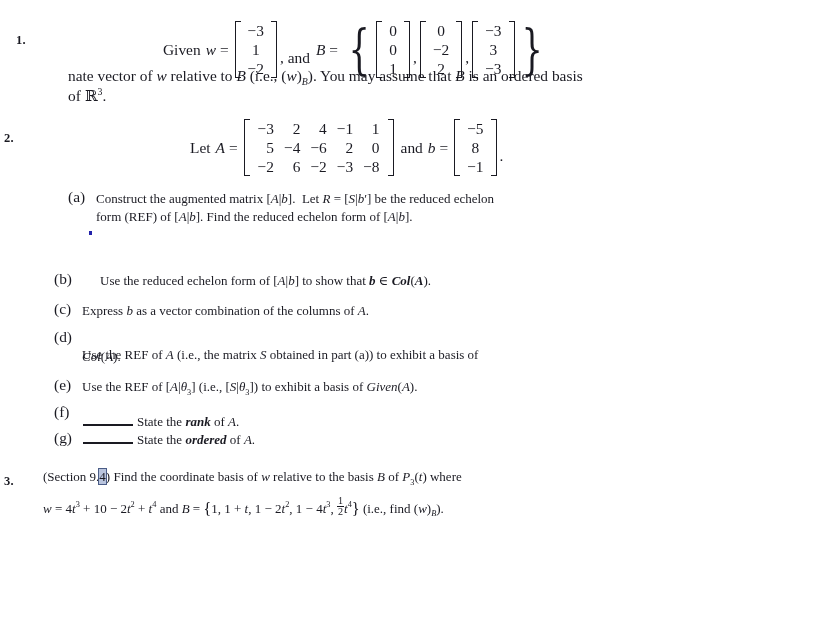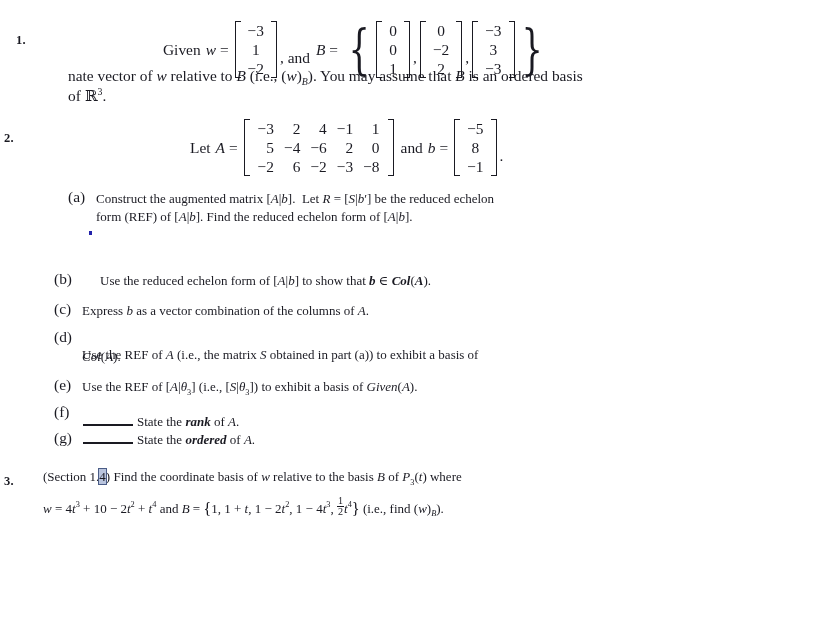--- a/index.html
+++ b/index.html
@@ -343,19 +343,19 @@
 </div>
 
 <div class="partlabel" style="left:54px; top:429px;">(g)</div>
 <div class="parttext" style="left:78px; top:429px; width:620px;">
   <span class="blank"></span>State the <span class="bfit">ordered</span> of <span class="it">A</span>.
 </div>
 
 <div class="qnum" style="left:4px; top:474px;">3.</div>
 
 <div class="parttext" style="left:43px; top:466px; width:700px;">
-  <span>(Section 1.</span><span class="sel">4</span><span>)</span>
+  <span>(Section 9.</span><span class="sel">4</span><span>)</span>
   Find the <span class="bf">coordinate basis</span> of <span class="it">w</span> relative to the basis <span class="it">B</span> of <span class="it">P</span><sub class="p">3</sub>(<span class="it">t</span>) where
 </div>
 
 <div class="parttext" style="left:43px; top:496px; width:700px;">
   <span class="it">w</span> = 4<span class="it">t</span><sup class="p">3</sup> + 10 − 2<span class="it">t</span><sup class="p">2</sup> + <span class="it">t</span><sup class="p">4</sup> and <span class="it">B</span> = <span style="font-size:1.25em; vertical-align:-0.08em;">{</span>1, 1 + <span class="it">t</span>, 1 − 2<span class="it">t</span><sup class="p">2</sup>, 1 − 4<span class="it">t</span><sup class="p">3</sup>, <span class="frac"><span class="num">1</span><span class="den">2</span></span><span class="it">t</span><sup class="p">4</sup><span style="font-size:1.25em; vertical-align:-0.08em;">}</span> (i.e., find (<span class="it">w</span>)<sub class="p it">B</sub>).
 </div>
 
 </body></html>

